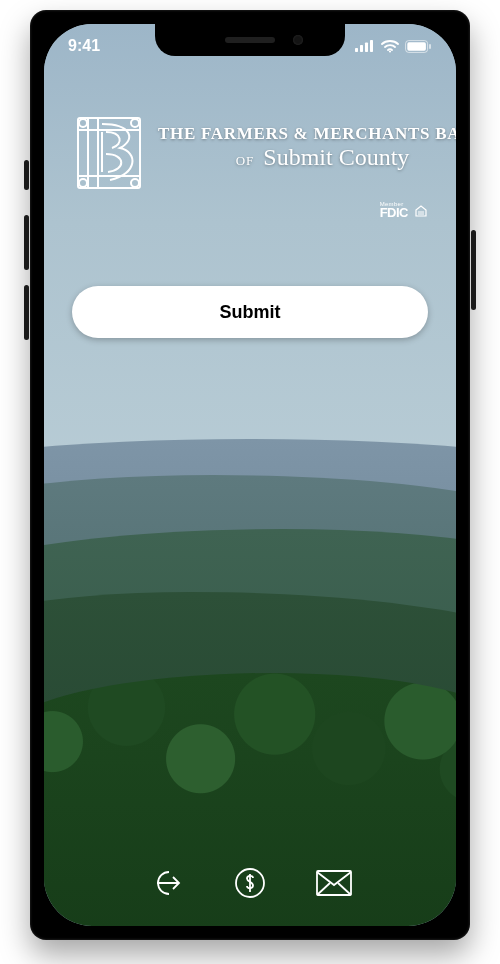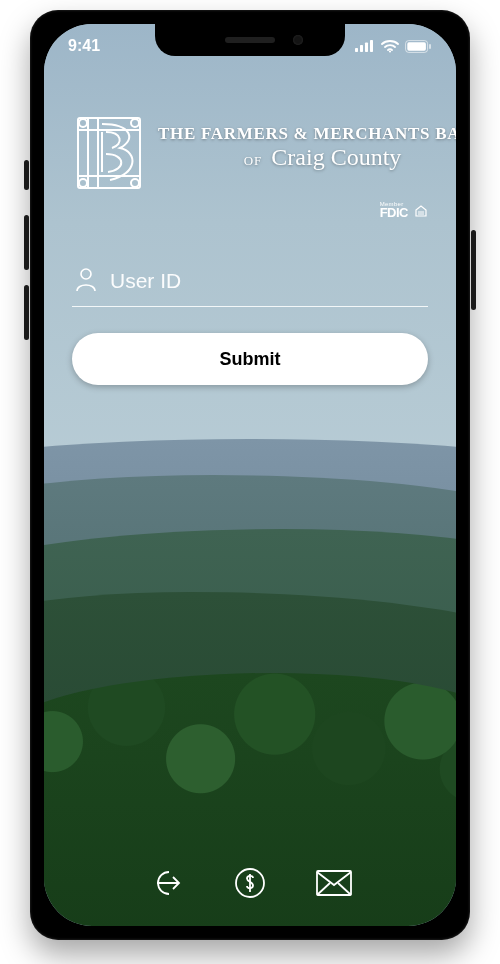--- a/index.html
+++ b/index.html
@@ -5,21 +5,21 @@
   * { margin: 0; padding: 0; box-sizing: border-box; }
   html, body { width: 500px; height: 964px; background: #fff; font-family: -apple-system, "Helvetica Neue", Arial, sans-serif; }
 
   .stage { position: relative; width: 500px; height: 964px; }
 
   
   .phone {
     position: absolute;
     left: 30px; top: 10px;
     width: 440px; height: 930px;
-    border-radius: 28px;
+    border-radius: 16px;
     background: #000;
     box-shadow: 0 15px 30px rgba(0,0,0,0.35), inset 0 0 3px rgba(255,255,255,0.2);
     padding: 14px;
   }
   .phone::before { 
     content:"";
     position:absolute; inset:-4px;
     border-radius:64px;
     background: linear-gradient(180deg,#2b2b2b,#1a1a1a);
     z-index:-1;
@@ -251,49 +251,40 @@
                 <circle cx="11" cy="13" r="4"></circle>
                 <circle cx="63" cy="13" r="4"></circle>
                 <circle cx="11" cy="73" r="4"></circle>
                 <circle cx="63" cy="73" r="4"></circle>
               </g>
             </svg>
           </div>
           <div class="brand-text">
             <div class="bank-name">THE FARMERS &amp; MERCHANTS BANK</div>
             <div class="bank-sub">
-              <span class="bank-of">OF</span><span>Craig County</span>
+              <span class="bank-of">OF</span><span>Submit County</span>
             </div>
           </div>
         </div>
 
         <div class="fdic-row">
           <div class="fdic">
             <span class="m">Member</span>
             <span class="f">FDIC</span>
           </div>
           <span class="ehl">
             <svg viewBox="0 0 14 14" width="14" height="14">
               <path d="M2 6 L7 2 L12 6 L12 12 L2 12 Z" fill="none" stroke="#fff" stroke-width="1.2"></path>
               <line x1="4" y1="8" x2="10" y2="8" stroke="#fff" stroke-width="1"></line>
               <line x1="4" y1="10" x2="10" y2="10" stroke="#fff" stroke-width="1"></line>
             </svg>
           </span>
         </div>
 
         <div class="form">
-          <div class="field">
-            <span>
-              <svg width="24" height="26" viewBox="0 0 24 26" stroke="#fff" stroke-width="1.6" fill="none">
-                <circle cx="12" cy="8" r="5"></circle>
-                <path d="M3 25 C3 17 21 17 21 25"></path>
-              </svg>
-            </span>
-            <input type="text" placeholder="User ID" style="">
-          </div>
 
           <button class="submit">Submit</button>
         </div>
 
       </div>
 
       <div class="bottom-nav">
         <button class="nav-btn">
           <span>
             <svg width="34" height="34" viewBox="0 0 34 34">

